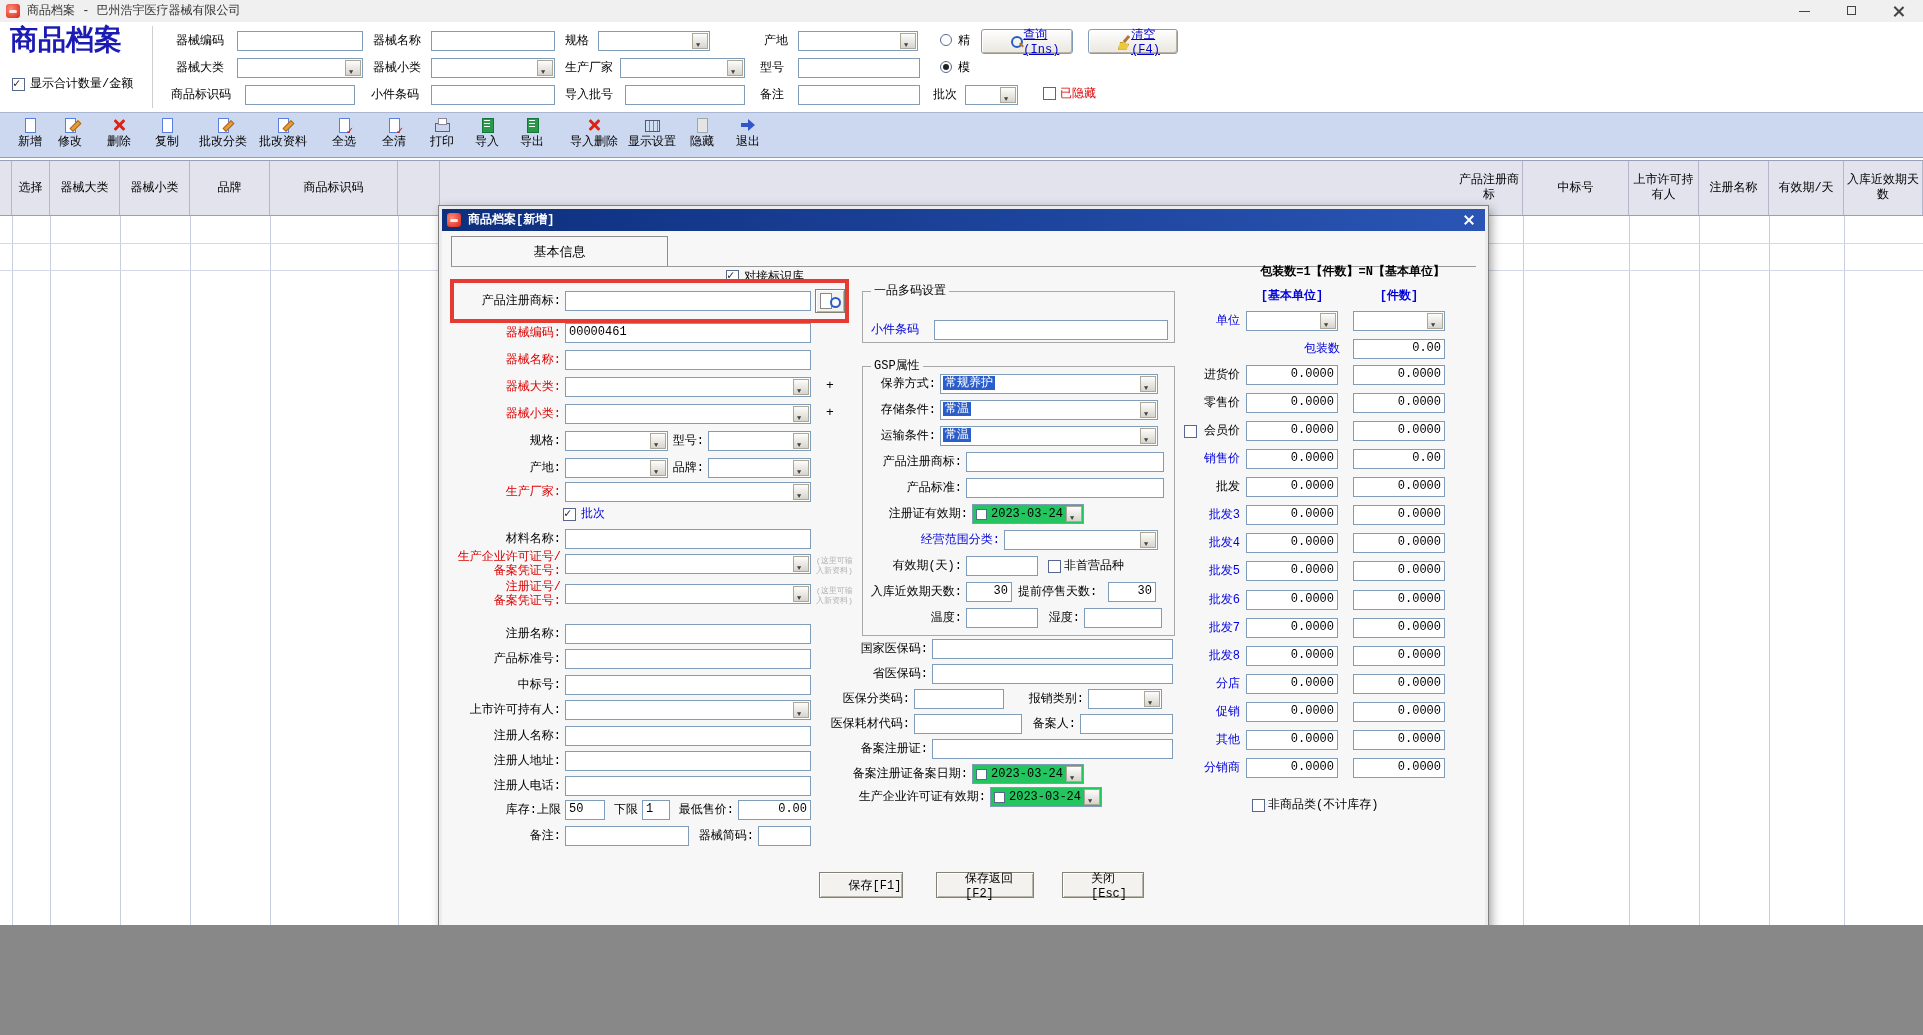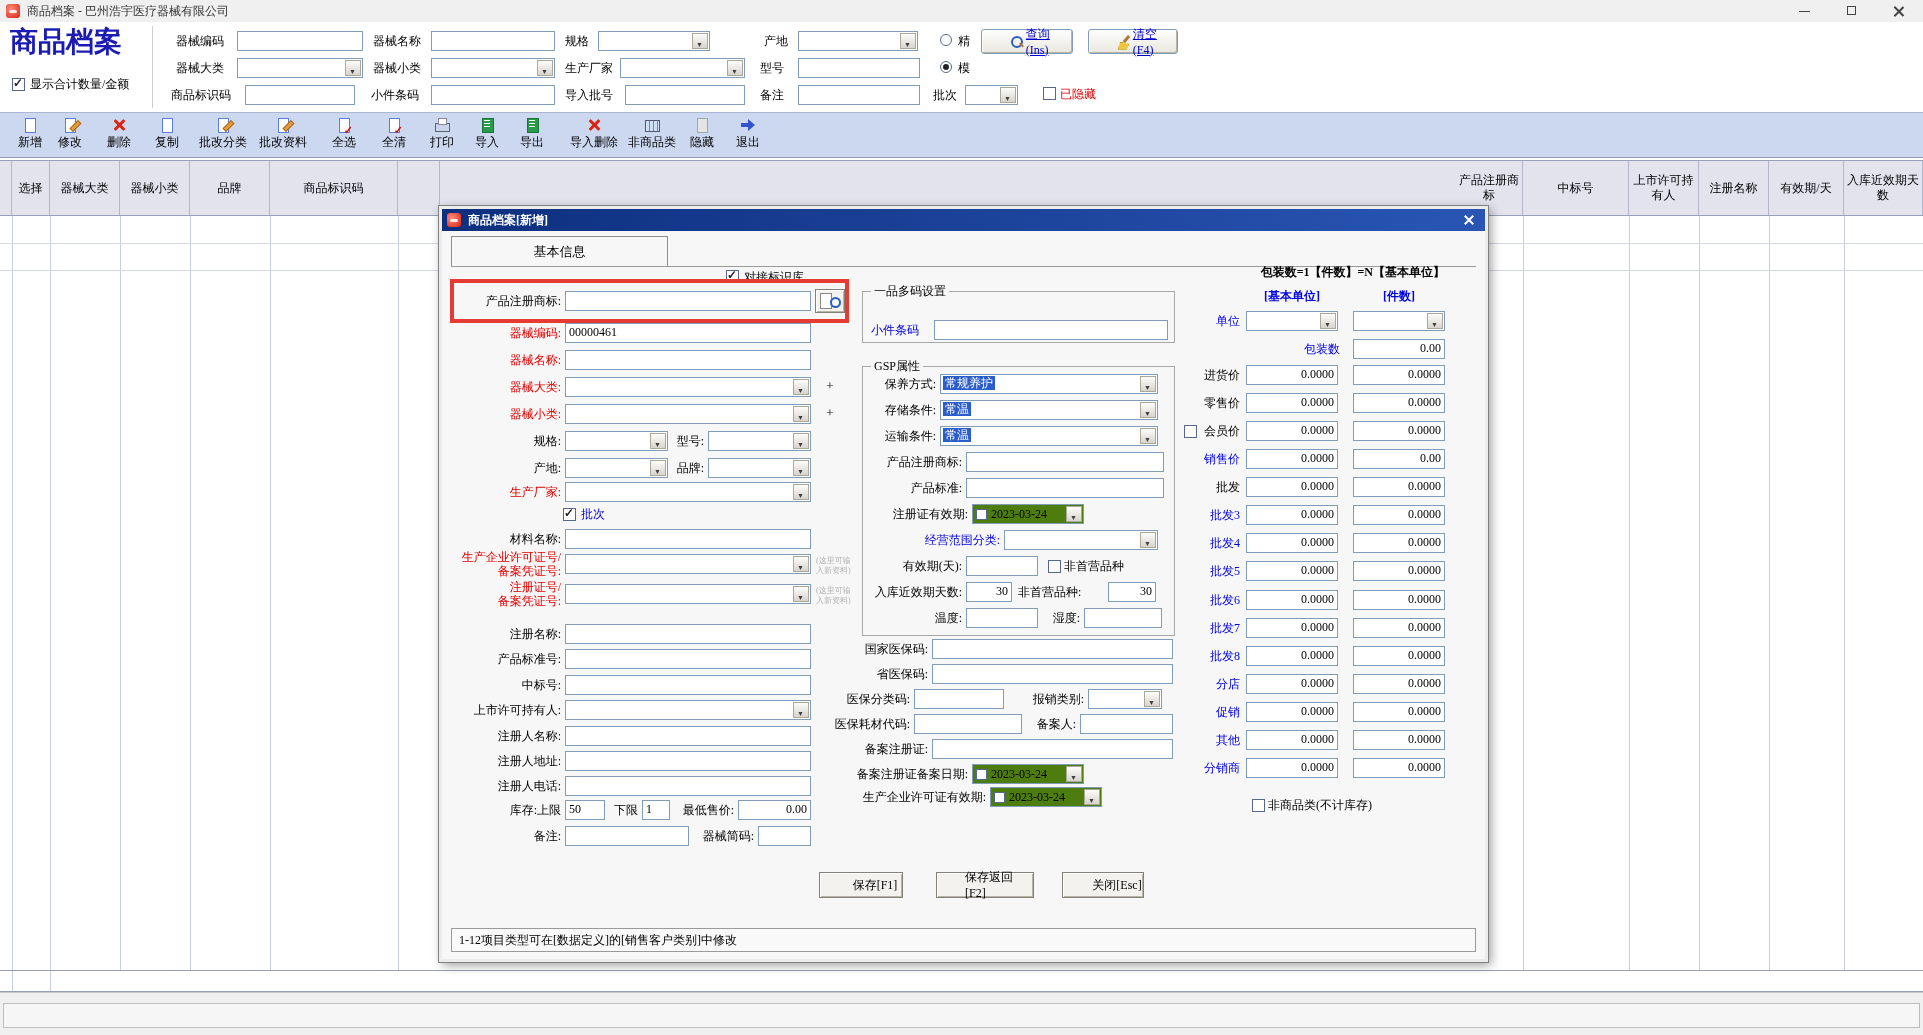--- a/index.html
+++ b/index.html
@@ -1,17 +1,17 @@
 <!DOCTYPE html>
 <html><head>
 <meta charset="utf-8">
 <style>
   html,body{margin:0;padding:0;background:#888;}
-  .screen{position:relative;width:1923px;height:1035px;background:#fff;overflow:hidden;
-          font-family:Liberation Serif, serif;font-size:12px;color:#000;}
+  .screen{position:relative;width:1923px;height:925px;background:#fff;overflow:hidden;
+          font-family:Liberation Mono, monospace;font-size:12px;color:#000;}
   .abs{position:absolute;}
   .lbl{position:absolute;white-space:nowrap;font-size:12px;line-height:16px;}
   .lbl.r{color:#dd0000;} .lbl.b{color:#0000dd;} .lbl.bold{font-weight:bold;}
   .ra{text-align:right;}
   .inp{position:absolute;background:#fff;border:1px solid #7f9db9;box-sizing:border-box;height:20px;
        font-size:12px;line-height:17px;padding:0 3px;overflow:hidden;white-space:nowrap;}
   .inp.num{text-align:right;}
   .combo{position:absolute;background:#fff;border:1px solid #7f9db9;box-sizing:border-box;height:20px;
          font-size:12px;line-height:17px;padding:0 2px;overflow:hidden;white-space:nowrap;}
   .ar{position:absolute;top:1px;right:1px;bottom:1px;width:16px;background:linear-gradient(#fdfdfb,#d8d4cc);
@@ -86,21 +86,21 @@
   .mag::after{content:"";position:absolute;left:9px;top:9px;width:5px;height:2px;background:#b8742a;transform:rotate(45deg);}
   .broom{position:relative;width:14px;height:14px;display:inline-block;}
   .broom::before{content:"";position:absolute;left:8px;top:0px;width:3px;height:8px;background:#b8743a;transform:rotate(40deg);}
   .broom::after{content:"";position:absolute;left:1px;top:7px;width:9px;height:6px;background:#eec83c;border:1px solid #b89a1c;
     clip-path:polygon(0 100%,20% 0,100% 30%,80% 100%);}
   .statusbar{position:absolute;left:0;top:992px;width:1923px;height:43px;background:#f0f0f0;border-top:1px solid #c8c8c8;}
   .status-strip{position:absolute;left:3px;top:10px;width:1917px;height:25px;background:#f6f6f6;border:1px solid #bdbdbd;box-sizing:border-box;}
   .dlg-status{position:absolute;left:9px;top:719px;width:1025px;height:24px;background:#f9f9f9;border:1px solid #9a9a9a;
               box-sizing:border-box;font-size:12px;line-height:22px;padding-left:7px;}
   .plus{position:absolute;font-size:13px;width:14px;text-align:center;}
-  .datec{position:absolute;background:#4d7c0f;border:1px solid #7f9db9;box-sizing:border-box;height:20px;font-size:12px;line-height:17px;}
+  .datec{position:absolute;background:#22c55e;border:1px solid #7f9db9;box-sizing:border-box;height:20px;font-size:12px;line-height:17px;}
   .datec .dcb{position:absolute;left:3px;top:4px;width:11px;height:11px;border:1px solid #58688c;background:#fff;box-sizing:border-box;}
   .datec .dtx{position:absolute;left:18px;top:1px;}
 </style>
 </head>
 <body>
 
 <div class="screen">
 
   <div class="titlebar">
     <span class="applogo" style="left:6px;top:4px;"></span>
@@ -216,21 +216,21 @@
       <div class="tb-item" style="left: 500px;">
         <div class="tb-ico ico-sheet-green"></div>
         <div class="tb-lbl">导出</div>
       </div>
       <div class="tb-item" style="left: 562px;">
         <div class="tb-ico ico-delete-x"></div>
         <div class="tb-lbl">导入删除</div>
       </div>
       <div class="tb-item" style="left: 620px;">
         <div class="tb-ico ico-grid-settings"></div>
-        <div class="tb-lbl">非商品类</div>
+        <div class="tb-lbl">显示设置</div>
       </div>
       <div class="tb-item" style="left: 670px;">
         <div class="tb-ico ico-doc-hide"></div>
         <div class="tb-lbl">隐藏</div>
       </div>
       <div class="tb-item" style="left: 716px;">
         <div class="tb-ico ico-exit-arrow"></div>
         <div class="tb-lbl">退出</div>
       </div>
     </div>
@@ -421,21 +421,21 @@
         <div class="lbl ra b" style="left: 388px; top: 323px; width: 170px;">经营范围分类:</div>
         <div class="combo" style="left: 562px; top: 321px; width: 154px;">
           <div class="ar"></div>
         </div>
         <div class="lbl ra " style="left: 350px; top: 349px; width: 170px;">有效期(天):</div>
         <div class="inp" style="left: 524px; top: 347px; width: 72px;"></div>
         <div class="cb" style="left: 606px; top: 351px;"></div>
         <div class="lbl " style="left: 622px; top: 349px;">非首营品种</div>
         <div class="lbl ra " style="left: 350px; top: 375px; width: 170px;">入库近效期天数:</div>
         <div class="inp num" style="left: 524px; top: 373px; width: 46px;">30</div>
-        <div class="lbl " style="left: 576px; top: 375px;">非首营品种:</div>
+        <div class="lbl " style="left: 576px; top: 375px;">提前停售天数:</div>
         <div class="inp num" style="left: 666px; top: 373px; width: 48px;">30</div>
         <div class="lbl ra " style="left: 350px; top: 401px; width: 170px;">温度:</div>
         <div class="inp" style="left: 524px; top: 399px; width: 72px;"></div>
         <div class="lbl ra " style="left: 600px; top: 401px; width: 38px;">湿度:</div>
         <div class="inp" style="left: 642px; top: 399px; width: 78px;"></div>
         <div class="lbl ra " style="left: 316px; top: 432px; width: 170px;">国家医保码:</div>
         <div class="inp" style="left: 490px; top: 430px; width: 241px;"></div>
         <div class="lbl ra " style="left: 316px; top: 457px; width: 170px;">省医保码:</div>
         <div class="inp" style="left: 490px; top: 455px; width: 241px;"></div>
         <div class="lbl ra " style="left: 298px; top: 482px; width: 170px;">医保分类码:</div>

